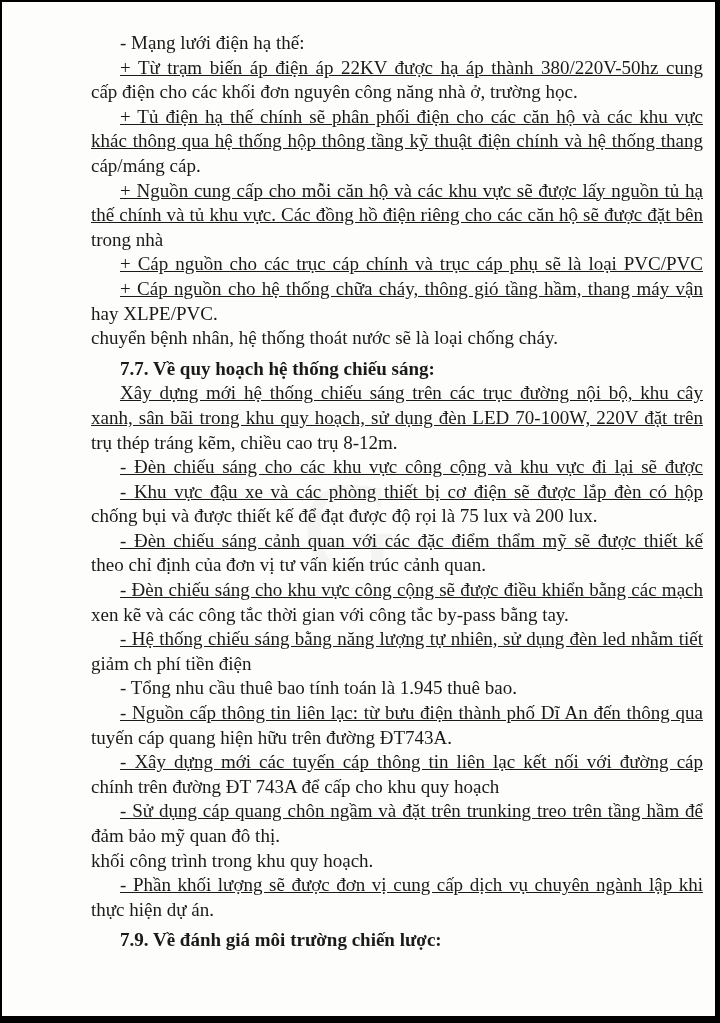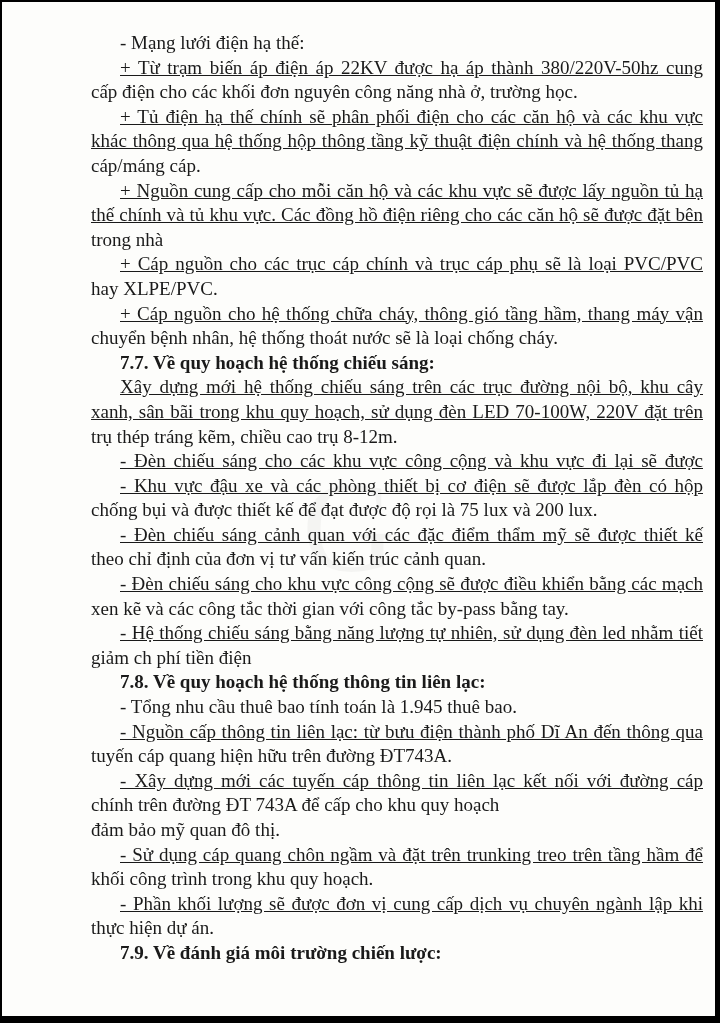--- a/index.html
+++ b/index.html
@@ -10,21 +10,21 @@
     box-sizing:border-box;
   }
   .content {
     position:absolute; left:89px; top:29px; width:612px;
     font-family:"Liberation Serif", "DejaVu Serif", serif;
     font-size:19px; line-height:24.6px; color:#1a1a1a;
   }
   .line { white-space:nowrap; height:24.6px; }
   .line.justify { text-align:justify; text-align-last:justify; white-space:normal;text-decoration:underline; }
   .indent { padding-left:29px; }
-  .heading { font-weight:bold; padding-left:29px; }
+  .heading { font-weight:bold; padding-left:29px; margin-top:6px; }
   .watermark {
     position:absolute; left:300px; top:450px; font-family:"Liberation Serif", serif;
     font-size:130px; color:rgba(0,0,0,0.035); pointer-events:none;
   }
 </style>
 </head>
 <body>
 
 <div class="page">
   <div class="watermark">G</div>
@@ -34,50 +34,49 @@
         <div class="line indent">- Mạng lưới điện hạ thế:</div>
         <div class="line indent justify">+ Từ trạm biến áp điện áp 22KV được hạ áp thành 380/220V-50hz cung</div>
         <div class="line">cấp điện cho các khối đơn nguyên công năng nhà ở, trường học.</div>
         <div class="line indent justify">+ Tủ điện hạ thế chính sẽ phân phối điện cho các căn hộ và các khu vực</div>
         <div class="line justify">khác thông qua hệ thống hộp thông tầng kỹ thuật điện chính và hệ thống thang</div>
         <div class="line">cáp/máng cáp.</div>
         <div class="line indent justify">+ Nguồn cung cấp cho mỗi căn hộ và các khu vực sẽ được lấy nguồn tủ hạ</div>
         <div class="line justify">thế chính và tủ khu vực. Các đồng hồ điện riêng cho các căn hộ sẽ được đặt bên</div>
         <div class="line">trong nhà</div>
         <div class="line indent justify">+ Cáp nguồn cho các trục cáp chính và trục cáp phụ sẽ là loại PVC/PVC</div>
+        <div class="line indent justify">+ Cáp nguồn cho hệ thống chữa cháy, thông gió tầng hầm, thang máy vận</div>
         <div class="line">hay XLPE/PVC.</div>
-        <div class="line indent justify">+ Cáp nguồn cho hệ thống chữa cháy, thông gió tầng hầm, thang máy vận</div>
         <div class="line">chuyển bệnh nhân, hệ thống thoát nước sẽ là loại chống cháy.</div>
       </div>
 
     <div class="line heading">7.7. Về quy hoạch hệ thống chiếu sáng:</div>
     <div id="s77">
         <div class="line indent justify">Xây dựng mới hệ thống chiếu sáng trên các trục đường nội bộ, khu cây</div>
         <div class="line justify">xanh, sân bãi trong khu quy hoạch, sử dụng đèn LED 70-100W, 220V đặt trên</div>
         <div class="line">trụ thép tráng kẽm, chiều cao trụ 8-12m.</div>
         <div class="line indent justify">- Đèn chiếu sáng cho các khu vực công cộng và khu vực đi lại sẽ được</div>
         <div class="line indent justify">- Khu vực đậu xe và các phòng thiết bị cơ điện sẽ được lắp đèn có hộp</div>
         <div class="line">chống bụi và được thiết kế để đạt được độ rọi là 75 lux và 200 lux.</div>
         <div class="line indent justify">- Đèn chiếu sáng cảnh quan với các đặc điểm thẩm mỹ sẽ được thiết kế</div>
         <div class="line">theo chỉ định của đơn vị tư vấn kiến trúc cảnh quan.</div>
         <div class="line indent justify">- Đèn chiếu sáng cho khu vực công cộng sẽ được điều khiển bằng các mạch</div>
         <div class="line">xen kẽ và các công tắc thời gian với công tắc by-pass bằng tay.</div>
         <div class="line indent justify">- Hệ thống chiếu sáng bằng năng lượng tự nhiên, sử dụng đèn led nhằm tiết</div>
         <div class="line">giảm ch phí tiền điện</div>
       </div>
 
-    <div class="line heading">7.8. Về quy hoạch hệ thống thông tin liên lạc:</div>
     <div id="s78">
         <div class="line indent">- Tổng nhu cầu thuê bao tính toán là 1.945 thuê bao.</div>
         <div class="line indent justify">- Nguồn cấp thông tin liên lạc: từ bưu điện thành phố Dĩ An đến thông qua</div>
         <div class="line">tuyến cáp quang hiện hữu trên đường ĐT743A.</div>
         <div class="line indent justify">- Xây dựng mới các tuyến cáp thông tin liên lạc kết nối với đường cáp</div>
         <div class="line">chính trên đường ĐT 743A để cấp cho khu quy hoạch</div>
+        <div class="line indent justify">- Sử dụng cáp quang chôn ngầm và đặt trên trunking treo trên tầng hầm để</div>
         <div class="line">đảm bảo mỹ quan đô thị.</div>
-        <div class="line indent justify">- Sử dụng cáp quang chôn ngầm và đặt trên trunking treo trên tầng hầm để</div>
         <div class="line">khối công trình trong khu quy hoạch.</div>
         <div class="line indent justify">- Phần khối lượng sẽ được đơn vị cung cấp dịch vụ chuyên ngành lập khi</div>
         <div class="line">thực hiện dự án.</div>
       </div>
 
     <div class="line heading">7.9. Về đánh giá môi trường chiến lược:</div>
 
   </div>
 </div>
 

